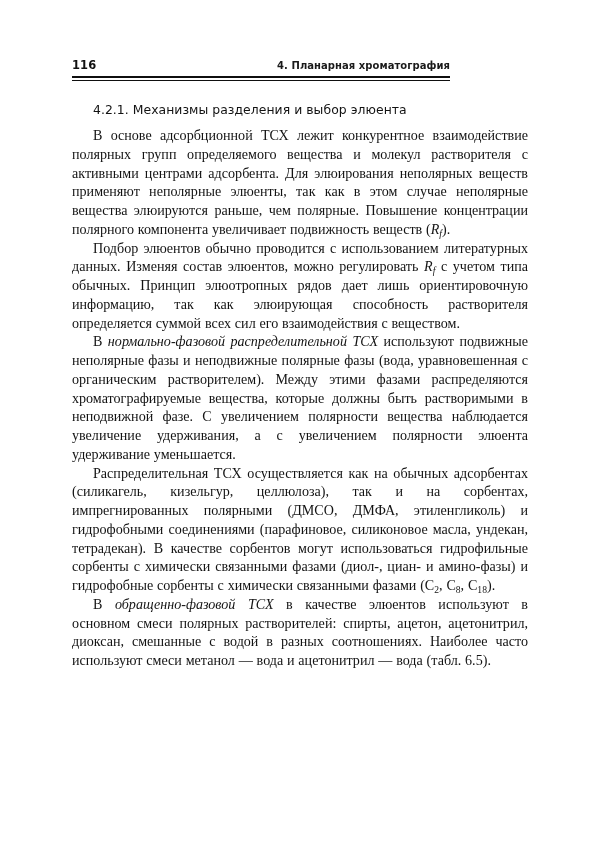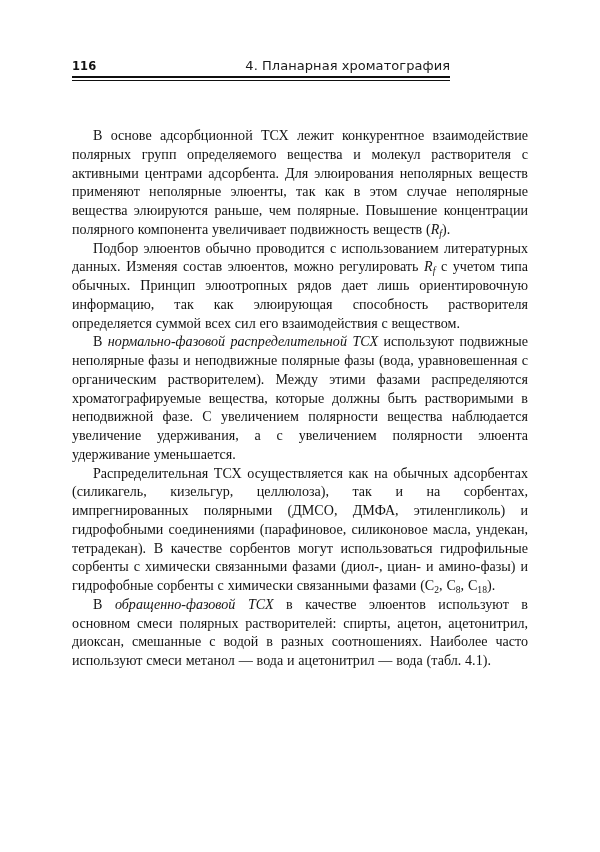--- a/index.html
+++ b/index.html
@@ -35,22 +35,22 @@
     justify-content: space-between;
     font-family: "DejaVu Sans", "Liberation Sans", sans-serif;
   }
   .folio {
     font-size: 11.5px;
     font-weight: bold;
     letter-spacing: 0.1px;
     color: #111111;
   }
   .chapter-title {
-    font-size: 13px;
-    font-weight: normal;
+    font-size: 10px;
+    font-weight: bold;
     letter-spacing: 0.05px;
     color: #1a1a1a;
     white-space: nowrap;
   }
 
   .head-rule {
     position: absolute;
     left: 72px;
     right: 68px;
     top: 76px;
@@ -127,20 +127,21 @@
     <span class="folio">116</span>
     <span class="chapter-title">4. Планарная хроматография</span>
   </div>
 
   <div class="head-rule">
     <div class="rule-thick"></div>
     <div class="rule-gap"></div>
     <div class="rule-thin"></div>
   </div>
 
+  <h2 class="section-heading">4.2.1. Механизмы разделения и выбор элюента</h2>
 
   <div class="body-text">
 
 
     <p class="para">
       <span>В основе адсорбционной ТСХ лежит конкурентное взаимодействие полярных групп определяемого вещества и молекул растворителя с активными центрами адсорбента. Для элюирования неполярных веществ применяют неполярные элюенты, так как в этом случае неполярные вещества элюируются раньше, чем полярные. Повышение концентрации полярного компонента увеличивает подвижность веществ (</span><span class="mvar">R</span><sub class="ital-sub">f</sub><span>).</span>
     </p>
 
     <p class="para">
       <span>Подбор элюентов обычно проводится с использованием литературных данных. Изменяя состав элюентов, можно регулировать </span><span class="mvar">R</span><sub class="ital-sub">f</sub><span> с учетом типа обычных. Принцип элюотропных рядов дает лишь ориентировочную информацию, так как элюирующая способность растворителя определяется суммой всех сил его взаимодействия с веществом.</span>
@@ -148,18 +149,18 @@
 
     <p class="para">
       <span>В </span><i>нормально-фазовой распределительной ТСХ</i><span> используют подвижные неполярные фазы и неподвижные полярные фазы (вода, уравновешенная с органическим растворителем). Между этими фазами распределяются хроматографируемые вещества, которые должны быть растворимыми в неподвижной фазе. С увеличением полярности вещества наблюдается увеличение удерживания, а с увеличением полярности элюента удерживание уменьшается.</span>
     </p>
 
     <p class="para">
       <span>Распределительная ТСХ осуществляется как на обычных адсорбентах (силикагель, кизельгур, целлюлоза), так и на сорбентах, импрегнированных полярными (ДМСО, ДМФА, этиленгликоль) и гидрофобными соединениями (парафиновое, силиконовое масла, ундекан, тетрадекан). В качестве сорбентов могут использоваться гидрофильные сорбенты с химически связанными фазами (диол-, циан- и амино-фазы) и гидрофобные сорбенты с химически связанными фазами (</span><span>C</span><sub>2</sub><span>, </span><span>C</span><sub>8</sub><span>, </span><span>C</span><sub>18</sub><span>).</span>
     </p>
 
     <p class="para">
-      <span>В </span><i>обращенно-фазовой ТСХ</i><span> в качестве элюентов используют в основном смеси полярных растворителей: спирты, ацетон, ацетонитрил, диоксан, смешанные с водой в разных соотношениях. Наиболее часто используют смеси метанол — вода и ацетонитрил — вода (</span><span>табл. 4.1</span><span>).</span>
+      <span>В </span><i>обращенно-фазовой ТСХ</i><span> в качестве элюентов используют в основном смеси полярных растворителей: спирты, ацетон, ацетонитрил, диоксан, смешанные с водой в разных соотношениях. Наиболее часто используют смеси метанол — вода и ацетонитрил — вода (</span><span>табл. 6.5</span><span>).</span>
     </p>
 
   </div>
 
 </div>
 
 </body></html>

